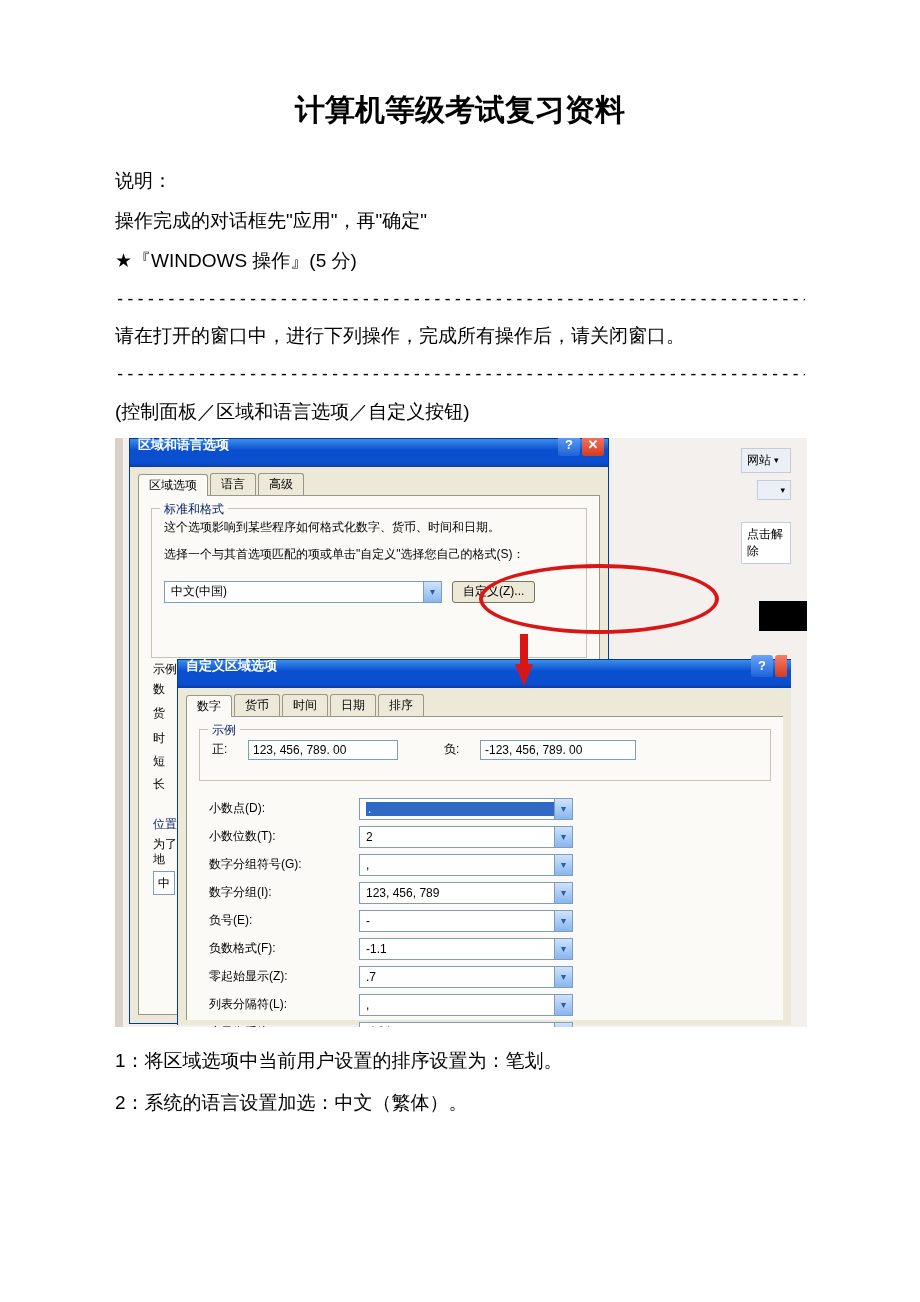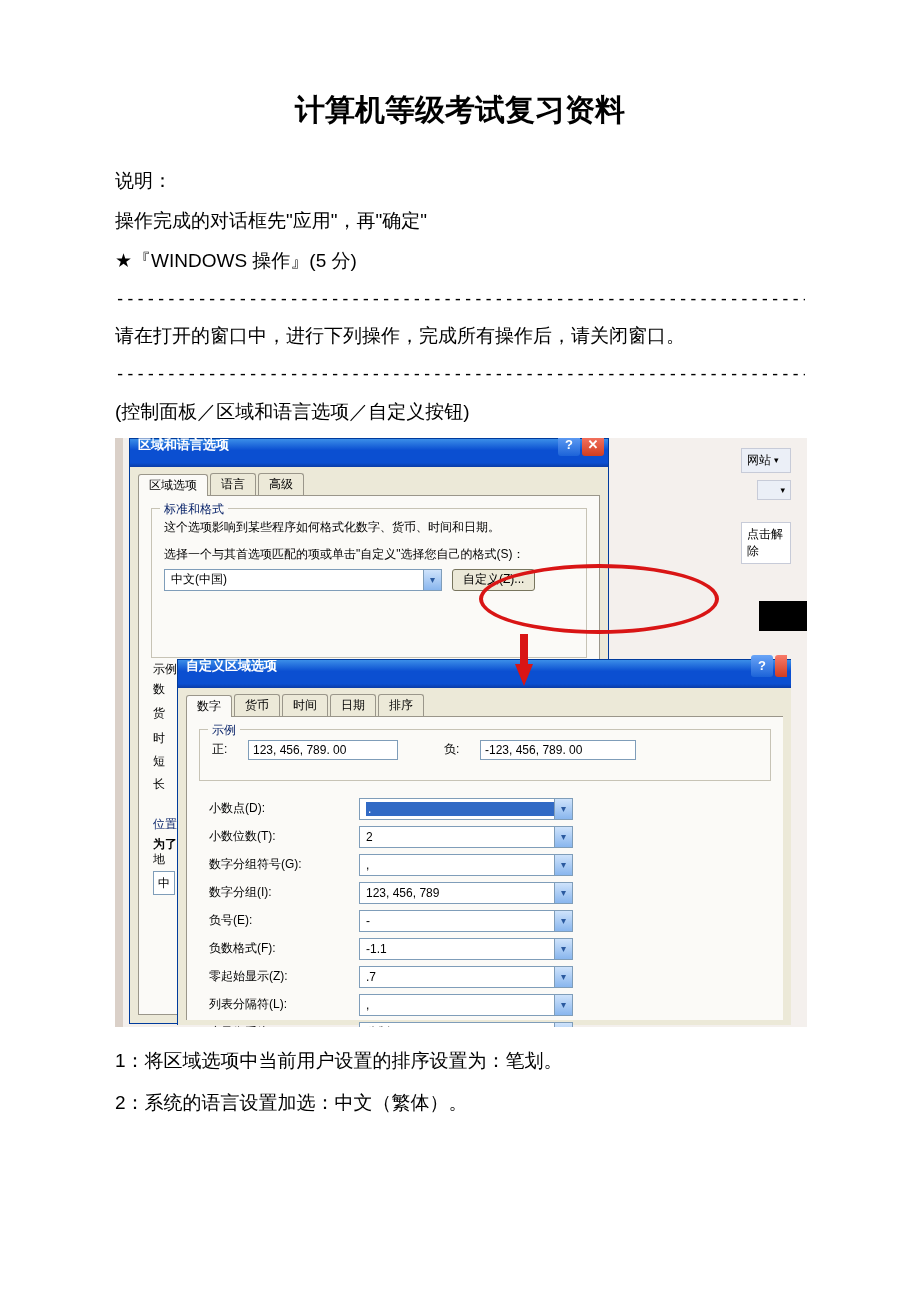--- a/index.html
+++ b/index.html
@@ -124,20 +124,21 @@
     font-size: 10px;
   }
   .btn {
     display: inline-flex; align-items:center; justify-content:center;
     height: 22px;
     padding: 0 10px;
     background: #ece9d8;
     border: 1px solid #78755e;
     border-radius: 3px;
     font-size: 12px;
+    margin-top: 12px;
   }
   .sidelist {
     position: absolute;
     left: 23px;
     font-size: 12px;
     color: #000;
     line-height: 20px;
   }
   .textbox {
     display: inline-block;
@@ -237,21 +238,21 @@
       </div>
     </div>
 
     <div class="sidelist" style="top:220px;">示例</div>
     <div class="sidelist" style="top:240px;">数</div>
     <div class="sidelist" style="top:264px;">货</div>
     <div class="sidelist" style="top:289px;">时</div>
     <div class="sidelist" style="top:312px;">短</div>
     <div class="sidelist" style="top:335px;">长</div>
     <div class="sidelist" style="top:375px; color:#0a246a;">位置</div>
-    <div class="sidelist" style="top:395px;font-weight:bold;">为了</div>
+    <div class="sidelist" style="top:395px;">为了</div>
     <div class="sidelist" style="top:410px;">地</div>
     <div class="sidelist" style="top:432px; border:1px solid #7f9db9; background:#fff; padding:1px 4px;">中</div>
   </div>
 
   <div class="win" style="left:54px; top:221px; width:614px; height:366px; border-right:none; border-bottom:none;">
     <div class="titlebar">
       <span>自定义区域选项</span>
       <span class="spacer"></span>
       <span class="tbtn help">?</span>
       <span class="tbtn close" style="width:12px; border-radius:3px 0 0 3px;"></span>

